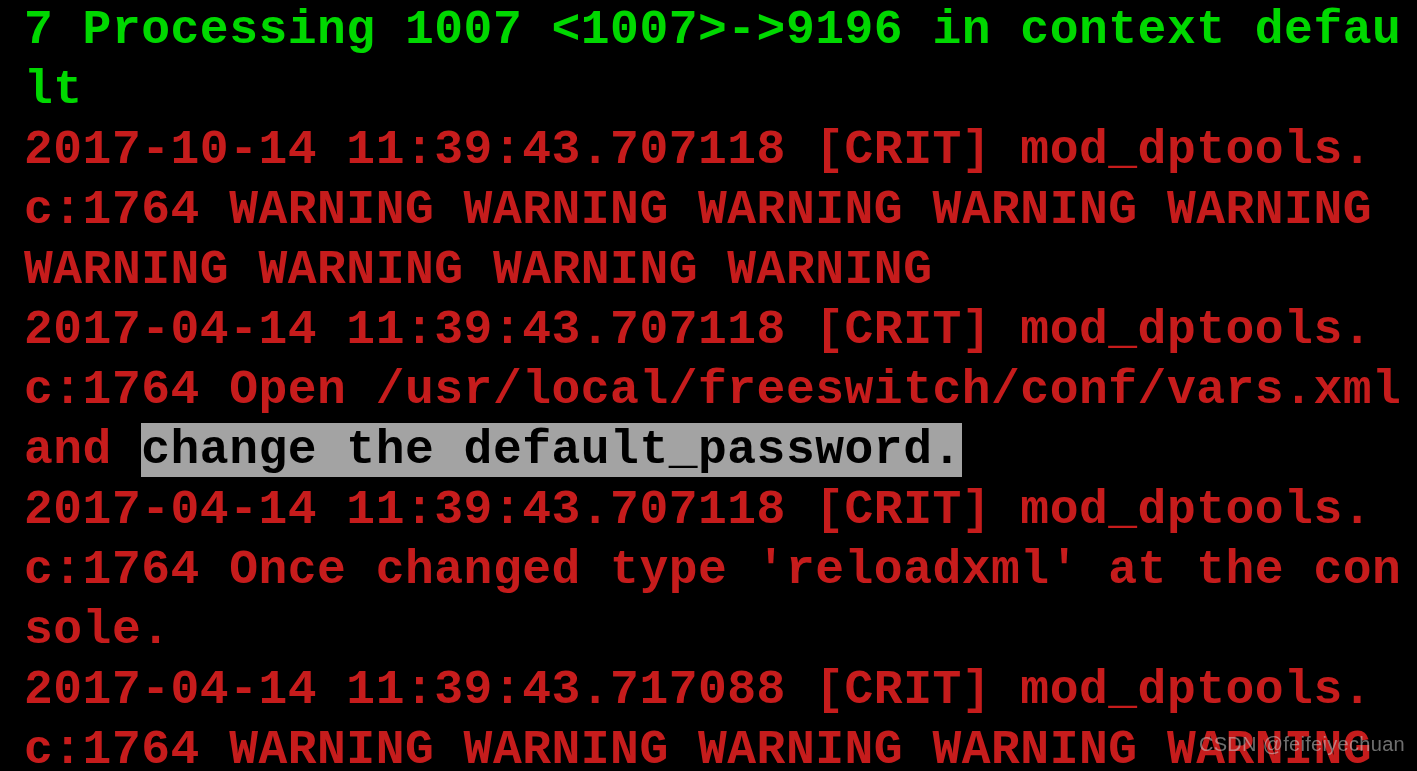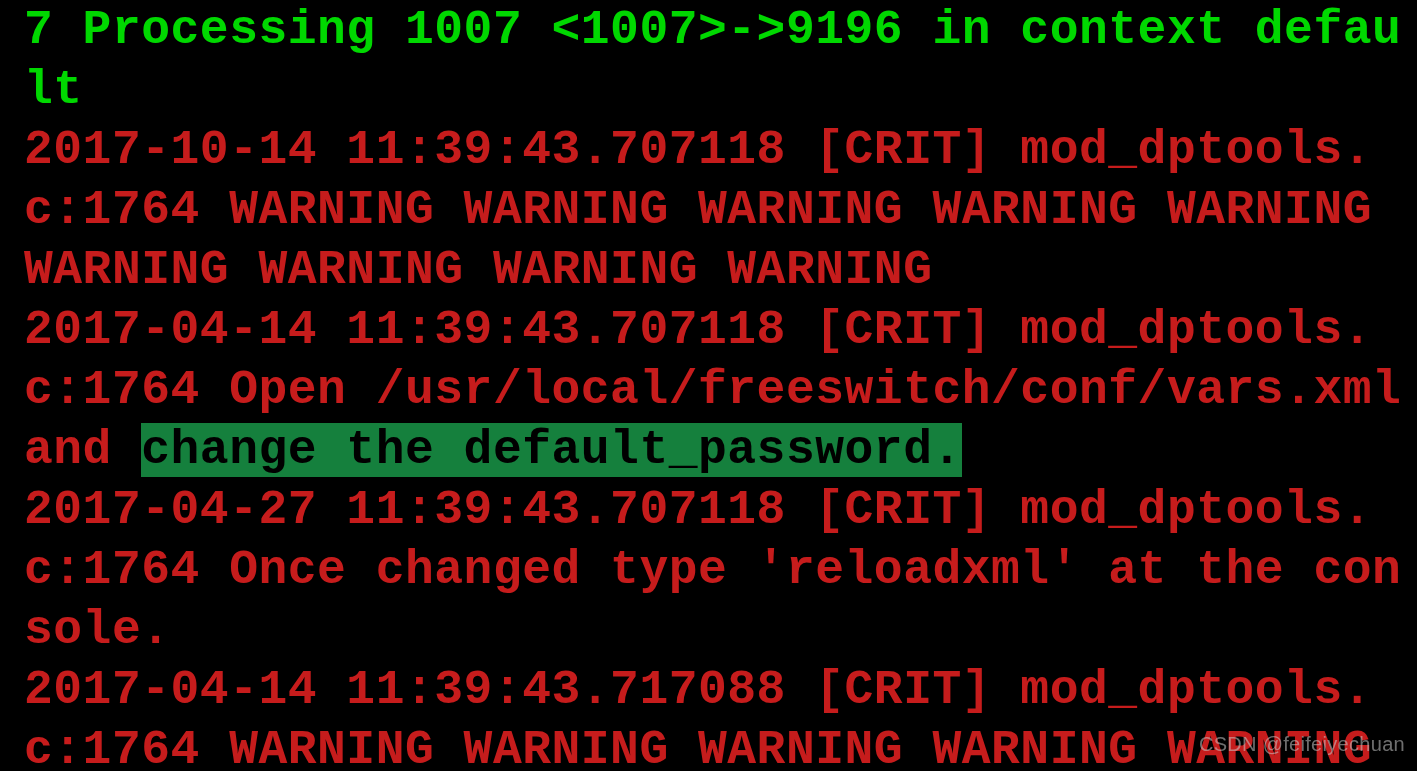--- a/index.html
+++ b/index.html
@@ -16,38 +16,38 @@
   }
   .terminal {
     padding: 0 0 0 24px;
     white-space: pre-wrap;
     word-break: break-all;
     letter-spacing: 0.5px;
   }
   .green { color: #00d800; }
   .red { color: #c61c1c; }
   .sel {
-    background: #15803d;
+    background: #a3a3a3;
     color: #000;
     margin-top: 40px;
   }
   .watermark {
     position: absolute;
     right: 12px;
     bottom: 14px;
     color: rgba(200,200,200,0.55);
     font-size: 20px;
     font-family: Arial, sans-serif;
     font-weight: normal;
     letter-spacing: 0.3px;
   }
 </style>
 </head>
 <body>
 
 <div class="terminal"><span class="green">7 Processing 1007 &lt;1007&gt;-&gt;9196 in context default</span>
 <span class="red">2017-10-14 11:39:43.707118 [CRIT] mod_dptools.c:1764 WARNING WARNING WARNING WARNING WARNING WARNING WARNING WARNING WARNING</span>
 <span class="red">2017-04-14 11:39:43.707118 [CRIT] mod_dptools.c:1764 Open /usr/local/freeswitch/conf/vars.xml and </span><span class="sel">change the default_password.</span>
-<span class="red">2017-04-27 11:39:43.707118 [CRIT] mod_dptools.c:1764 Once changed type 'reloadxml' at the console.</span>
+<span class="red">2017-04-14 11:39:43.707118 [CRIT] mod_dptools.c:1764 Once changed type 'reloadxml' at the console.</span>
 <span class="red">2017-04-14 11:39:43.717088 [CRIT] mod_dptools.c:1764 WARNING WARNING WARNING WARNING WARNING WARNING WARNING WARNING WARNING</span>
 </div>
 
 <div class="watermark">CSDN @feifeiyechuan</div>
 
 </body></html>

